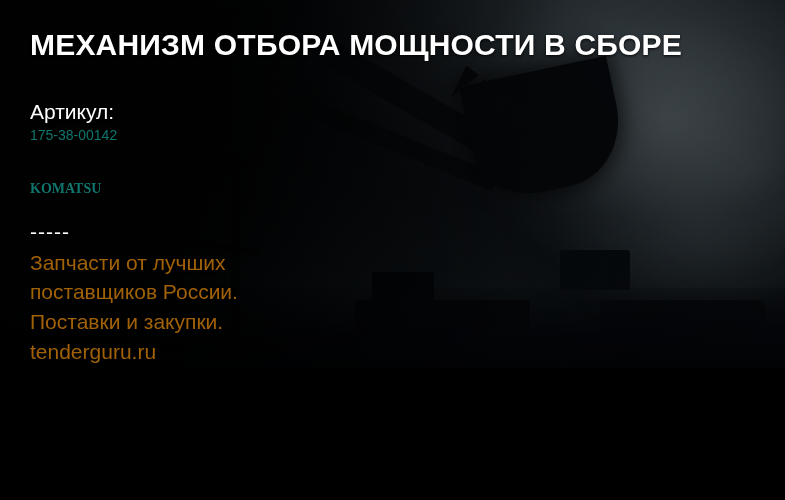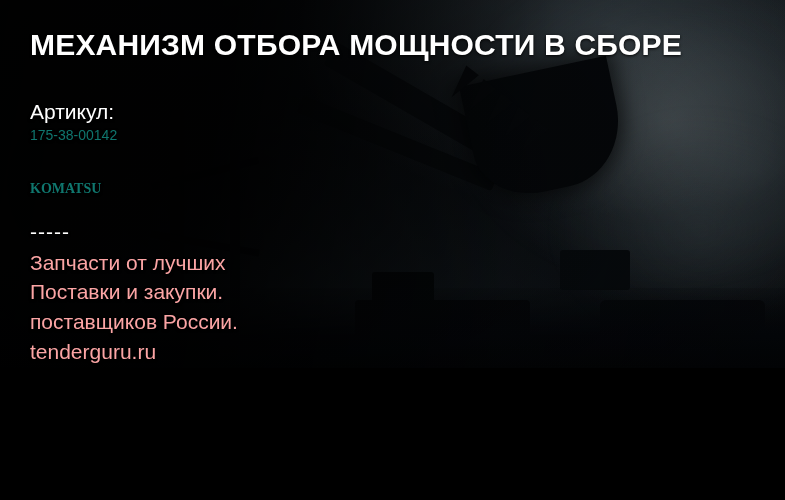--- a/index.html
+++ b/index.html
@@ -197,21 +197,21 @@
   }
   .divider {
     color: #ffffff;
     font-size: 21px;
     letter-spacing: 1px;
     line-height: 1.0;
     margin: 14px 0 6px 0;
     text-shadow: 0 1px 3px rgba(0,0,0,0.9);
   }
   .footer-line {
-    color: #fca5a5;
+    color: #a16207;
     font-size: 21px;
     line-height: 1.42;
     text-shadow: 0 1px 3px rgba(0,0,0,0.9);
   }
 </style>
 </head>
 <body>
 
 <div class="canvas">
 
@@ -263,19 +263,19 @@
     </div>
 
     <div class="field">
       <div class="field-value maker-value">KOMATSU</div>
     </div>
 
     <div class="divider">-----</div>
 
     <div>
       <div class="footer-line">Запчасти от лучших</div>
+      <div class="footer-line">поставщиков России.</div>
       <div class="footer-line">Поставки и закупки.</div>
-      <div class="footer-line">поставщиков России.</div>
       <div class="footer-line">tenderguru.ru</div>
     </div>
 
   </div>
 </div>
 
 </body></html>

